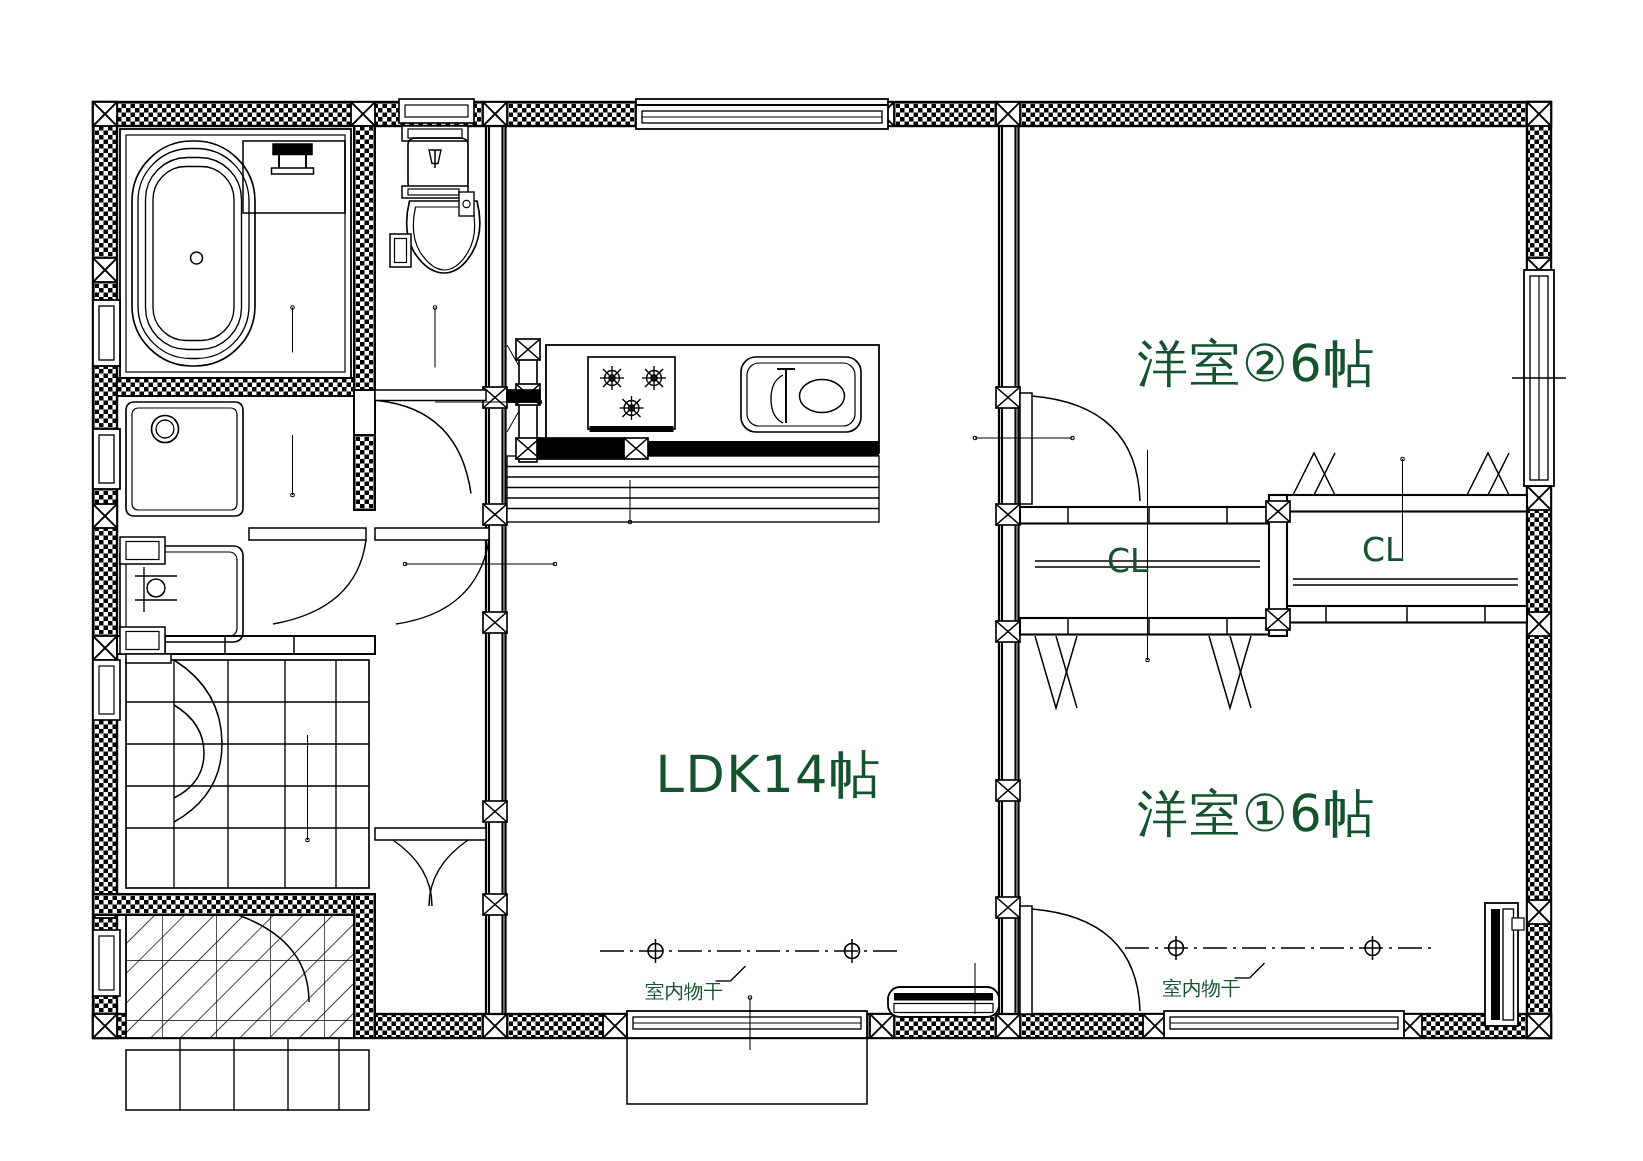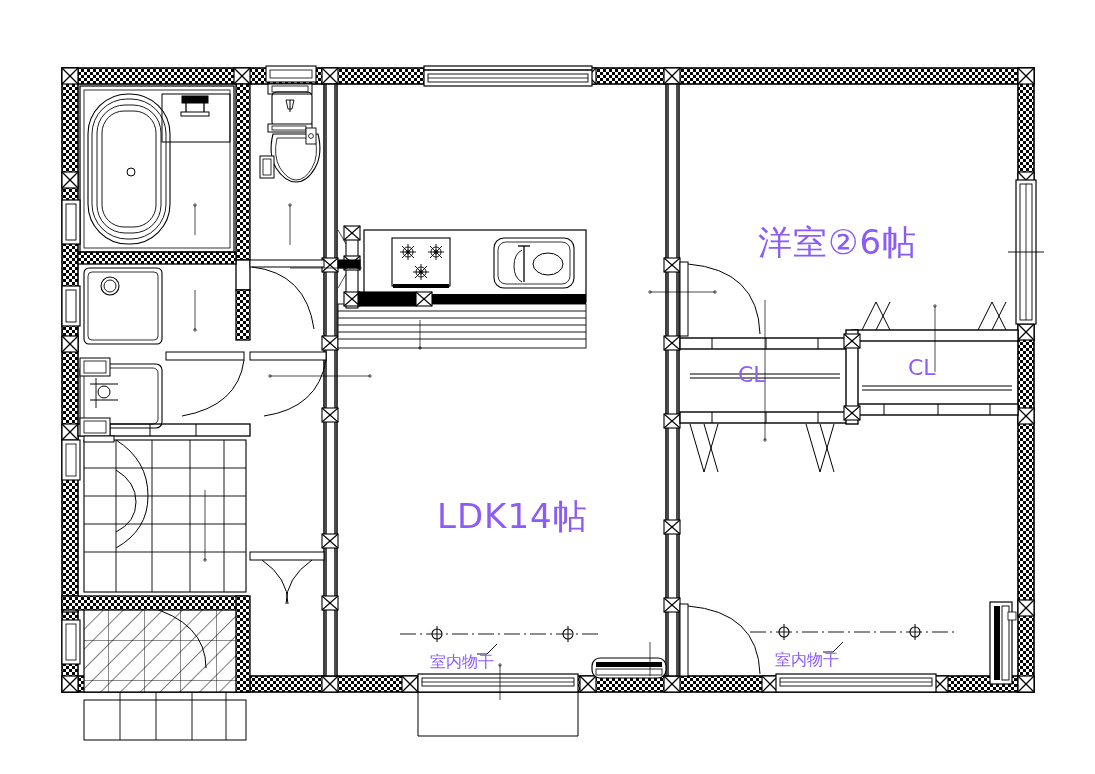--- a/index.html
+++ b/index.html
@@ -8,28 +8,28 @@
     width:1095px;height:774px;
     font-family:"Liberation Sans","DejaVu Sans",sans-serif;
     overflow:hidden;
   }
   #plan-root{position:relative;width:1095px;height:774px;background:#fff;}
   svg.plan{position:absolute;top:0;left:0;width:1095px;height:774px;}
 
   .room-label{
     position:absolute;
     font-family:"DejaVu Sans","Liberation Sans",sans-serif;
-    color:#8b5cf6;
+    color:#14532d;
     white-space:nowrap;
     letter-spacing:1px;
     user-select:none;
   }
   .label-big{font-size:34px;}
   .label-cl{font-size:22px;letter-spacing:0px;}
-  .label-tiny{font-size:16px;letter-spacing:0px;}
+  .label-tiny{font-size:13px;letter-spacing:0px;}
 </style>
 </head>
 <body>
 
 <div id="plan-root">
 
 <svg class="plan" viewBox="0 0 1095 774" shape-rendering="geometricPrecision">
   <defs>
     <pattern id="wallhatch" width="6" height="6" patternUnits="userSpaceOnUse">
       <rect width="6" height="6" fill="#ffffff"></rect>
@@ -571,20 +571,21 @@
     <line x1="500" y1="665" x2="500" y2="700"></line>
         <circle cx="500" cy="665" r="1.2"></circle>
     <line x1="650" y1="642" x2="650" y2="676"></line>
   </g>
 </svg>
 
 <div class="room-label label-big" style="left:437px;top:494px;">LDK14帖</div>
 
 <div class="room-label label-big" style="left:758px;top:220px;">洋室②6帖</div>
 
+<div class="room-label label-big" style="left:758px;top:520px;">洋室①6帖</div>
 
 <div class="room-label label-cl" style="left:738px;top:362px;">CL</div>
 
 <div class="room-label label-cl" style="left:908px;top:355px;">CL</div>
 
 <div class="room-label label-tiny" style="left:430px;top:652px;">室内物干</div>
 
 <div class="room-label label-tiny" style="left:775px;top:650px;">室内物干</div>
 
 </div>

